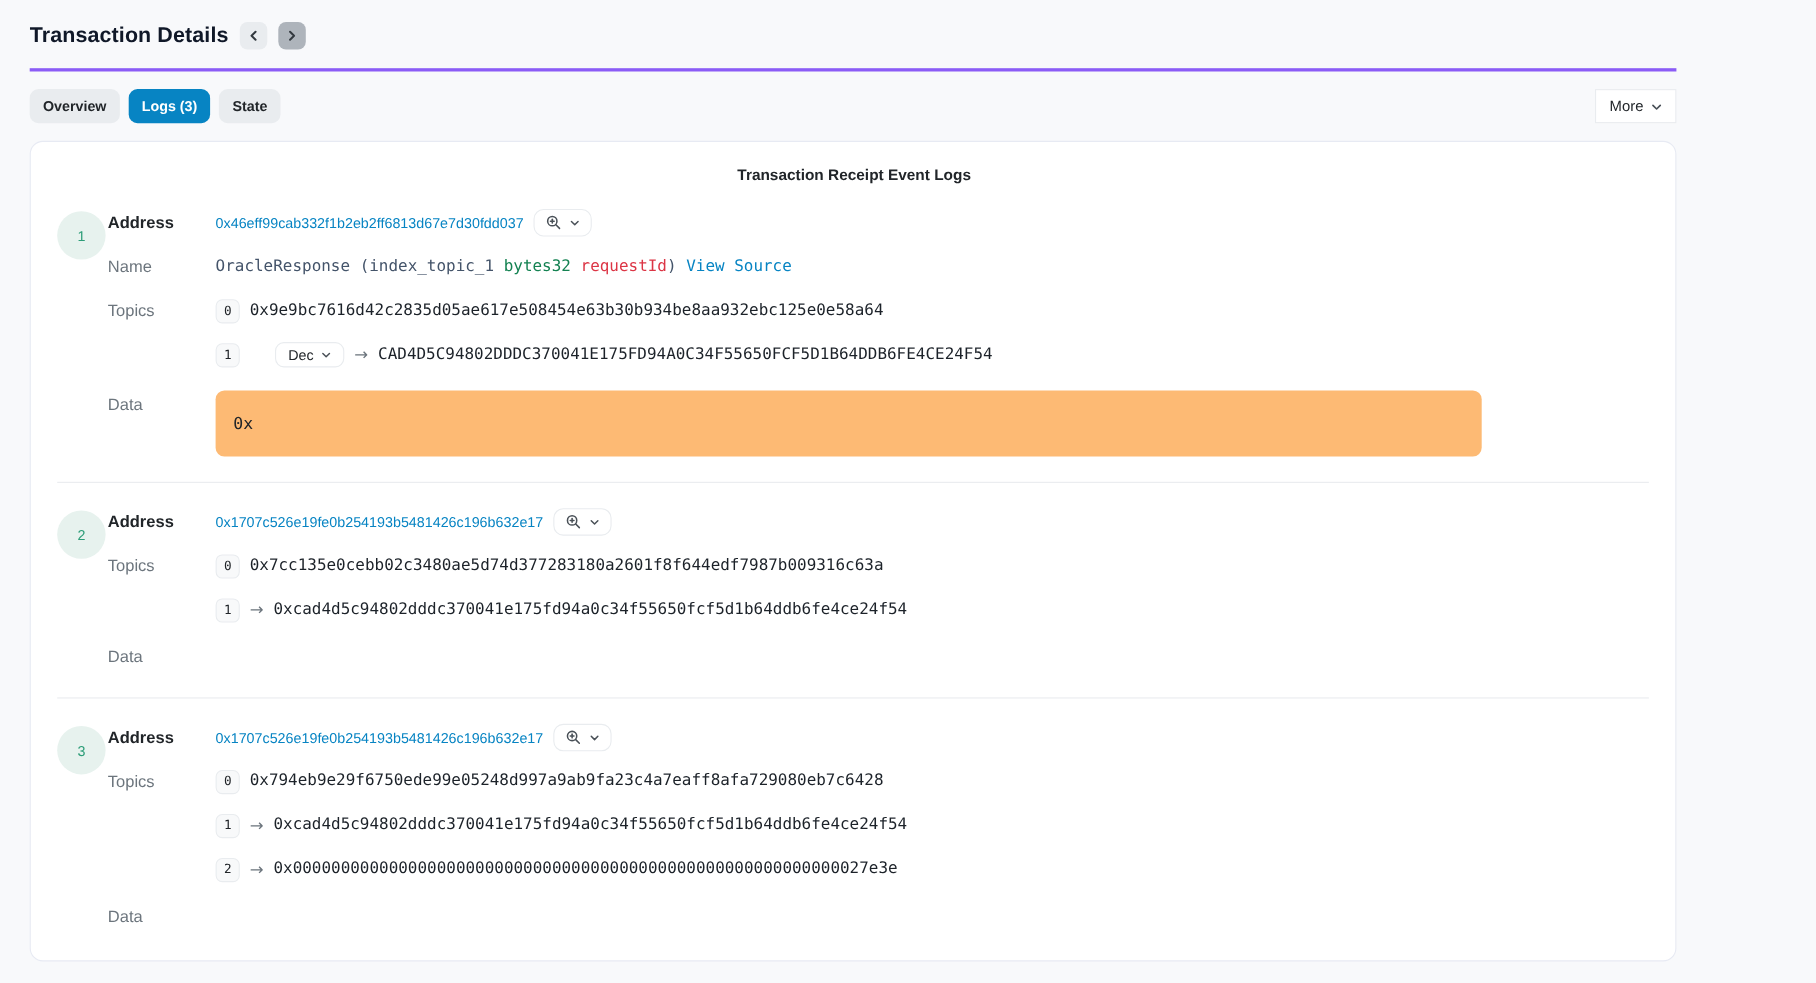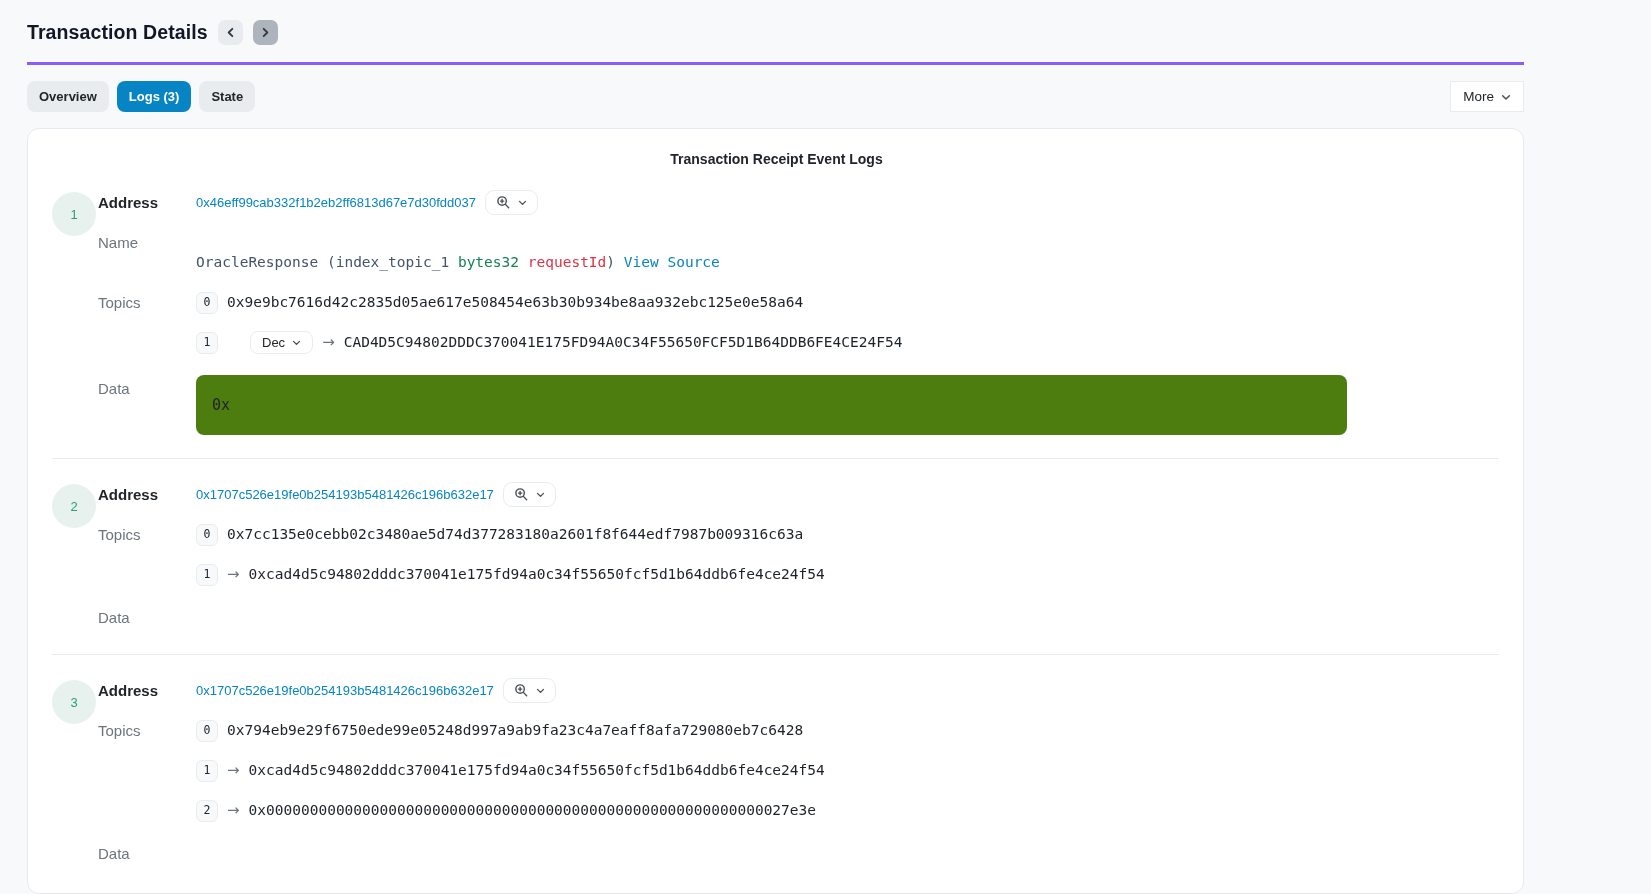--- a/index.html
+++ b/index.html
@@ -65,42 +65,42 @@
 
   .addr-link { color:#0784c3; font-size:13px; text-decoration:none; cursor:pointer; }
   .zoom-btn {
     display:inline-flex; align-items:center; gap:7px;
     background:#fff; border:1px solid #e9ecef; border-radius:9px;
     padding:4px 10px; cursor:pointer;
   }
   .zoom-btn svg { stroke:#495057; }
 
   .mono { font-family:"DejaVu Sans Mono", monospace; font-size:14.5px; }
-  .name-line { color:#44546a;margin-top:20px; }
+  .name-line { color:#44546a; }
   .tok-type { color:#148252; }
   .tok-param { color:#dc3545; }
   .src-link { color:#0784c3; text-decoration:none; cursor:pointer; }
 
   .topic-num {
     width:22px; height:22px; flex-shrink:0;
     background:#f8f9fa; border:1px solid #e9ecef; border-radius:6px;
     display:inline-flex; align-items:center; justify-content:center;
     font-family:"DejaVu Sans Mono", monospace; font-size:11.5px; color:#212529;
   }
   .topic-value { color:#1c2229; word-break:break-all; }
   .arrow { color:#6c757d; font-size:15px; font-family:"DejaVu Sans", sans-serif; }
   .dec-btn {
     display:inline-flex; align-items:center; gap:7px;
     background:#fff; border:1px solid #e9ecef; border-radius:8px;
     padding:3px 11px; font-family:inherit; font-size:13px; color:#212529; cursor:pointer;margin-left:23px;
   }
   .dec-btn svg { stroke:#495057; }
 
   .data-box {
-    background:#4d7c0f; border-radius:8px;
+    background:#fdba74; border-radius:8px;
     padding:17px 16px; width:100%; max-width:1151px;
     font-family:"DejaVu Sans Mono", monospace; font-size:15px; color:#212529;
     line-height:26px;
   }
   .log-divider { border:none; border-top:1px solid #e9ecef; margin:23px 0 22px; }
 </style>
 </head>
 <body>
 
 <div class="wrap">

